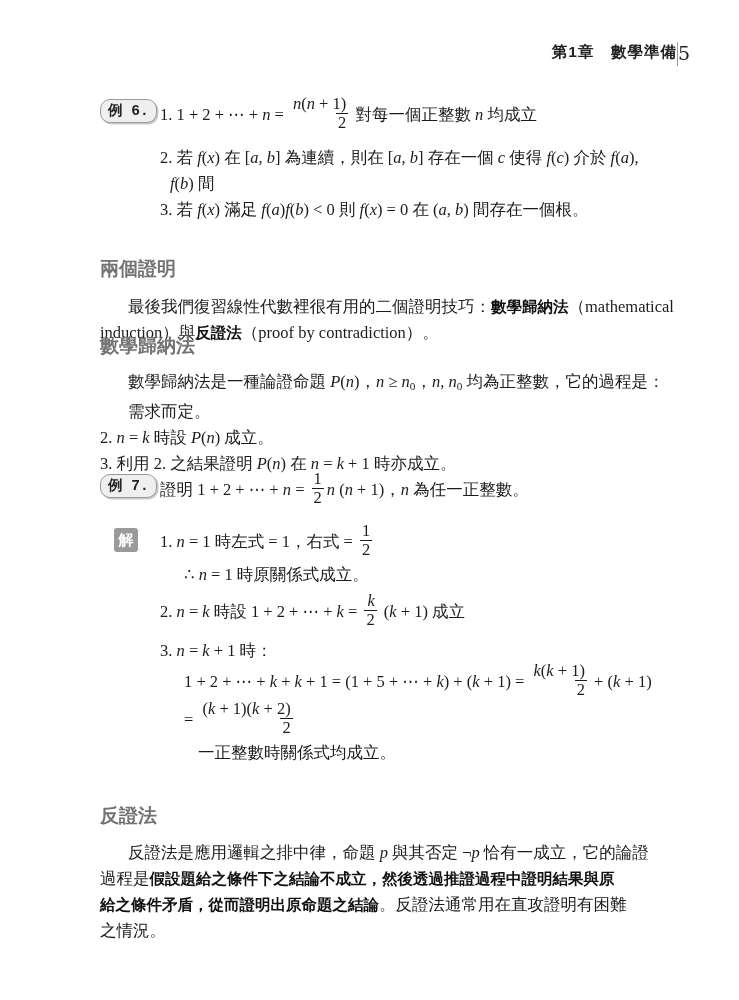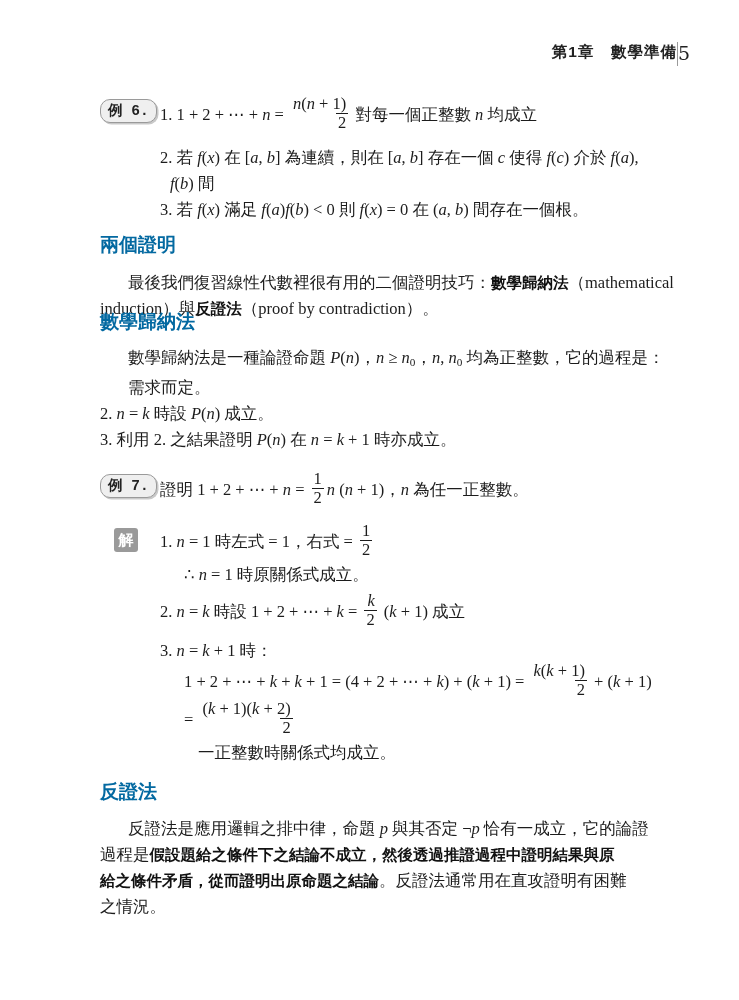--- a/index.html
+++ b/index.html
@@ -19,21 +19,21 @@
   .fnum{display:block;padding:0 2px;}
   .fden{display:block;padding:0 2px;border-top:1.3px solid #1c1c1c;}
   
   .header{position:absolute;top:42px;right:49px;display:flex;}
   .chapter{font-family:"Liberation Sans","DejaVu Sans",sans-serif;font-weight:bold;
            font-size:15.5px;color:#222;letter-spacing:1px;}
   .hdivider{width:1px;height:24px;background:#9a9a9a;}
   .pagenum{font-family:"DejaVu Serif",serif;font-size:19px;color:#222;}
   
   .heading{font-family:"Liberation Sans","DejaVu Sans",sans-serif;font-weight:bold;
-           font-size:19px;color:#0369a1;line-height:22px;}
+           font-size:19px;color:#737373;line-height:22px;margin-top:24px;}
   
   .exblock{display:flex;align-items:flex-start;}
   .badgecol{width:60px;flex:0 0 60px;padding-top:2px;}
   .ex-badge{display:inline-block;font-family:Liberation Mono, monospace;
             font-weight:bold;font-size:14.5px;color:#222;background:#efefef;
             border:1px solid #9a9a9a;border-radius:10px;padding:1px 7px 2px 7px;
             box-shadow:1.5px 1.5px 0 #c9c9c9;white-space:nowrap;}
   .sol-badgecol{width:60px;flex:0 0 60px;padding-left:14px;box-sizing:border-box;padding-top:4px;}
   .sol-badge{display:inline-block;width:24px;height:24px;line-height:24px;text-align:center;
              background:#9a9a9a;color:#fff;font-family:"Liberation Sans","DejaVu Sans",sans-serif;
@@ -105,21 +105,21 @@
       <div class="line"><span>1. </span><span class="it">n</span><span> = 1 時左式 = 1，右式 = </span><span class="frac">
             <span class="fnum"><span>1</span></span>
             <span class="fden"><span>2</span></span>
           </span></div>
       <div class="line ind1"><span>∴ </span><span class="it">n</span><span> = 1 時原關係式成立。</span></div>
       <div class="line mt6"><span>2. </span><span class="it">n</span><span> = </span><span class="it">k</span><span> 時設 1 + 2 + ⋯ + </span><span class="it">k</span><span> = </span><span class="frac">
             <span class="fnum"><span class="it">k</span></span>
             <span class="fden"><span>2</span></span>
           </span><span> (</span><span class="it">k</span><span> + 1) 成立</span></div>
       <div class="line mt6"><span>3. </span><span class="it">n</span><span> = </span><span class="it">k</span><span> + 1 時：</span></div>
-      <div class="line ind1"><span>1 + 2 + ⋯ + </span><span class="it">k</span><span> + </span><span class="it">k</span><span> + 1 = (4 + 2 + ⋯ + </span><span class="it">k</span><span>) + (</span><span class="it">k</span><span> + 1) = </span><span class="frac">
+      <div class="line ind1"><span>1 + 2 + ⋯ + </span><span class="it">k</span><span> + </span><span class="it">k</span><span> + 1 = (1 + 5 + ⋯ + </span><span class="it">k</span><span>) + (</span><span class="it">k</span><span> + 1) = </span><span class="frac">
             <span class="fnum"><span class="it">k</span><span>(</span><span class="it">k</span><span> + 1)</span></span>
             <span class="fden"><span>2</span></span>
           </span><span> + (</span><span class="it">k</span><span> + 1)</span></div>
       <div class="line ind1"><span>= </span><span class="frac">
             <span class="fnum"><span>(</span><span class="it">k</span><span> + 1)(</span><span class="it">k</span><span> + 2)</span></span>
             <span class="fden"><span>2</span></span>
           </span></div>
       <div class="line ind2"><span>一正整數時關係式均成立。</span></div>
     </div>
   </div>

